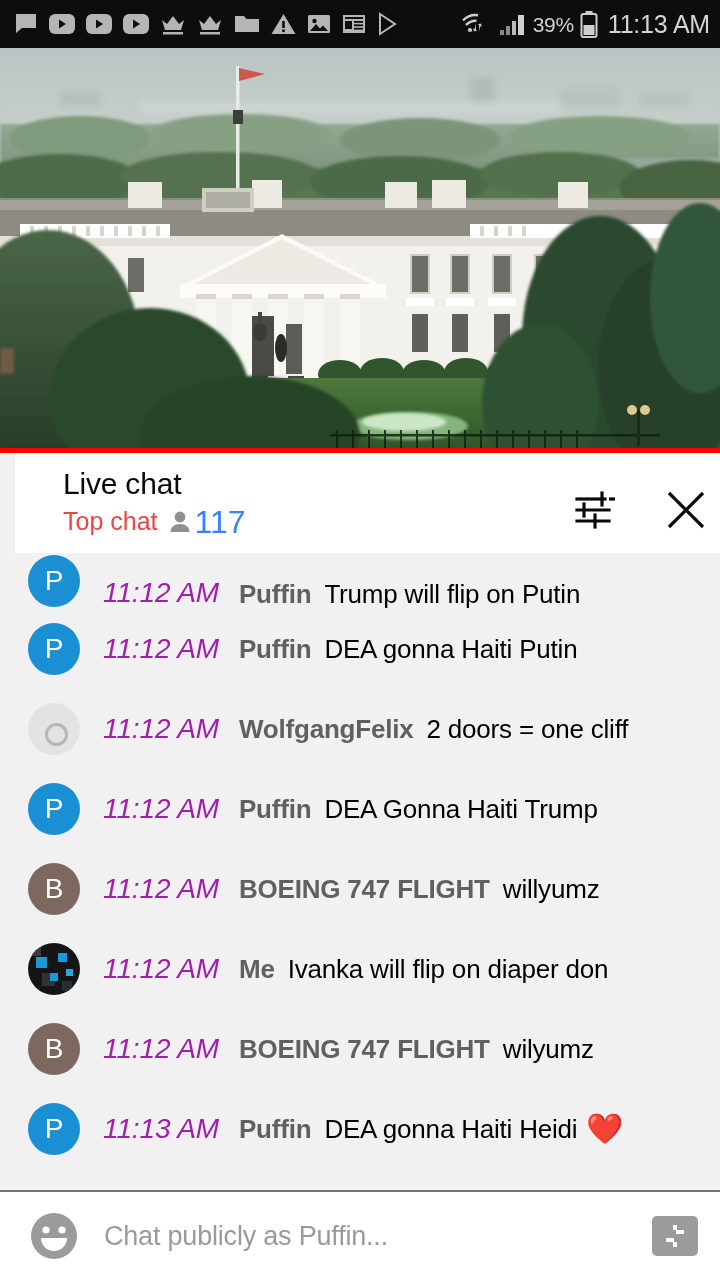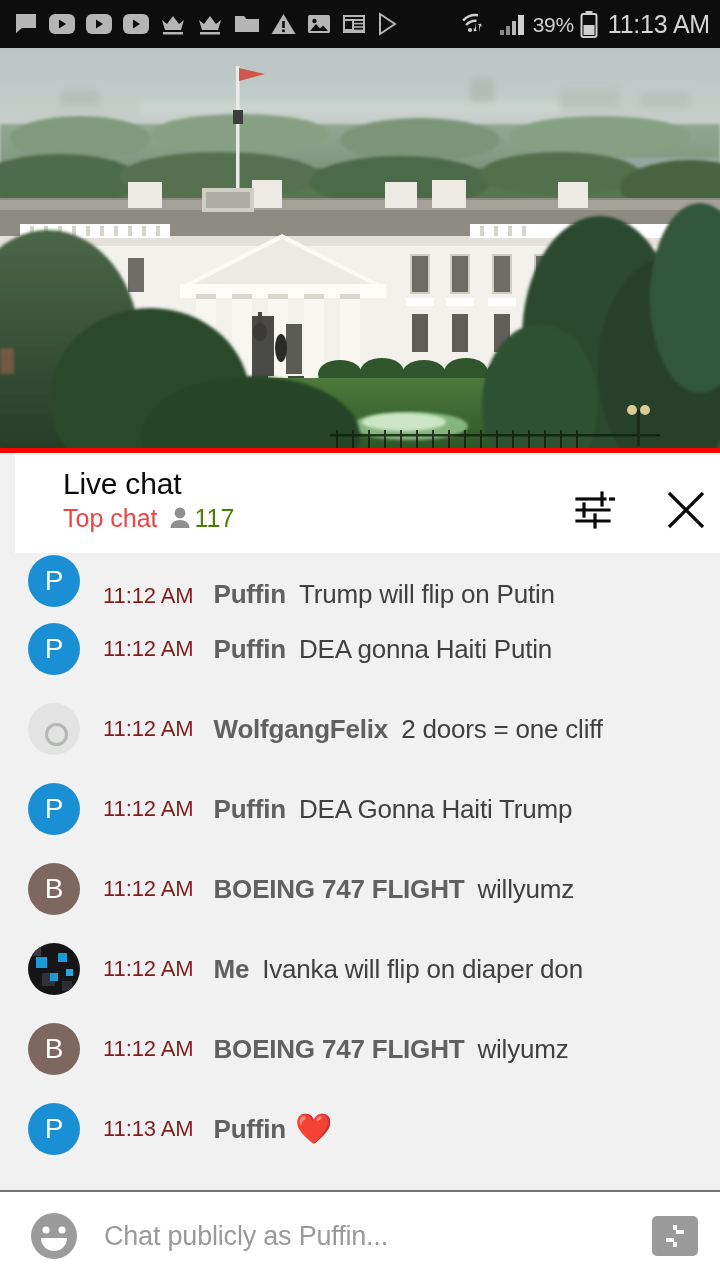--- a/index.html
+++ b/index.html
@@ -108,22 +108,22 @@
     font-size: 25px;
     color: #ef4444;
     line-height: 1.1;
   }
   .ch-viewers {
     display: flex;
     align-items: center;
     gap: 3px;
   }
   .ch-count {
-    font-size: 25px;
-    color: #4d7c0f;
+    font-size: 32px;
+    color: #3b82f6;
     line-height: 1.1;
   }
   .ch-actions {
     display: flex;
     align-items: center;
     gap: 44px;
     padding-top: 22px;
     padding-right: 8px;
   }
   .icon-btn {
@@ -212,39 +212,40 @@
     background-position:
       8px 14px,
       30px 10px,
       22px 30px,
       38px 26px,
       14px 30px,
       34px 38px,
       4px 4px;
   }
   .msg-time {
-    font-size: 22px;
-    color: #7f1d1d;
+    font-size: 28px;
+    color: #a21caf;
     margin-left: 23px;
     white-space: nowrap;
     line-height: 1;
     letter-spacing: -0.1px;
+    font-style: italic;
   }
   .msg-author {
     font-size: 26px;
     color: #606060;
     font-weight: bold;
     margin-left: 20px;
     white-space: nowrap;
     line-height: 1;
     letter-spacing: -0.2px;
   }
   .msg-text {
     font-size: 26px;
-    color: #404040;
+    color: #000000;
     margin-left: 13px;
     white-space: nowrap;
     line-height: 1;
     letter-spacing: -0.2px;
   }
   .msg-emoji {
     font-size: 30px;
     margin-left: 9px;
     line-height: 1;
   }
@@ -689,20 +690,21 @@
           <span class="msg-time">11:12 AM</span>
           <span class="msg-author">BOEING 747 FLIGHT</span>
           <span class="msg-text">wilyumz</span>
         </div>
         <div class="msg">
           <div class="avatar" style="background: rgb(27, 143, 212);">
             <span class="letter">P</span>
           </div>
           <span class="msg-time">11:13 AM</span>
           <span class="msg-author">Puffin</span>
+          <span class="msg-text">DEA gonna Haiti Heidi</span>
           <span class="msg-emoji">❤️</span>
         </div>
       </div>
   </div>
 
   <div class="inputbar">
     <svg width="48" height="48" viewBox="0 0 48 48">
       <circle cx="24" cy="24" r="23" fill="#9b9b9b"></circle>
       <circle cx="16" cy="18" r="3.6" fill="#ffffff"></circle>
       <circle cx="32" cy="18" r="3.6" fill="#ffffff"></circle>

